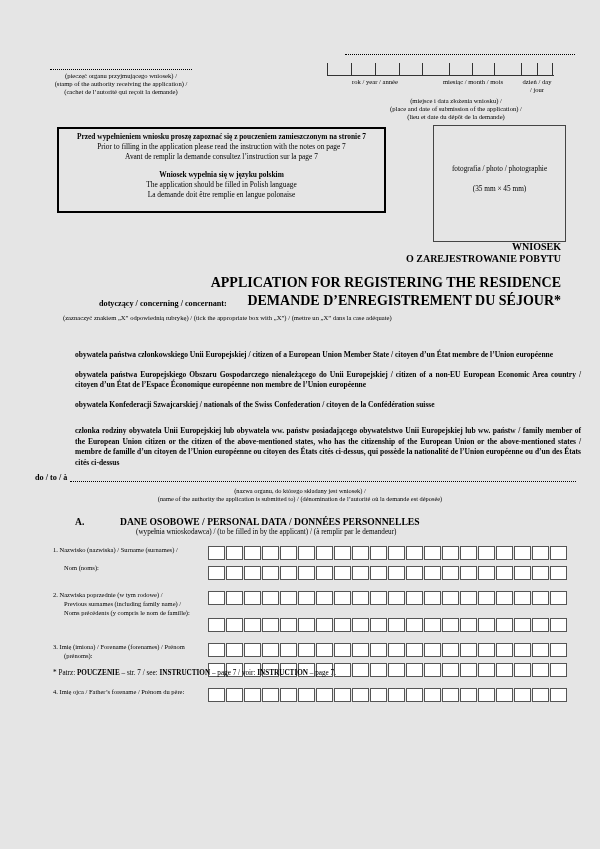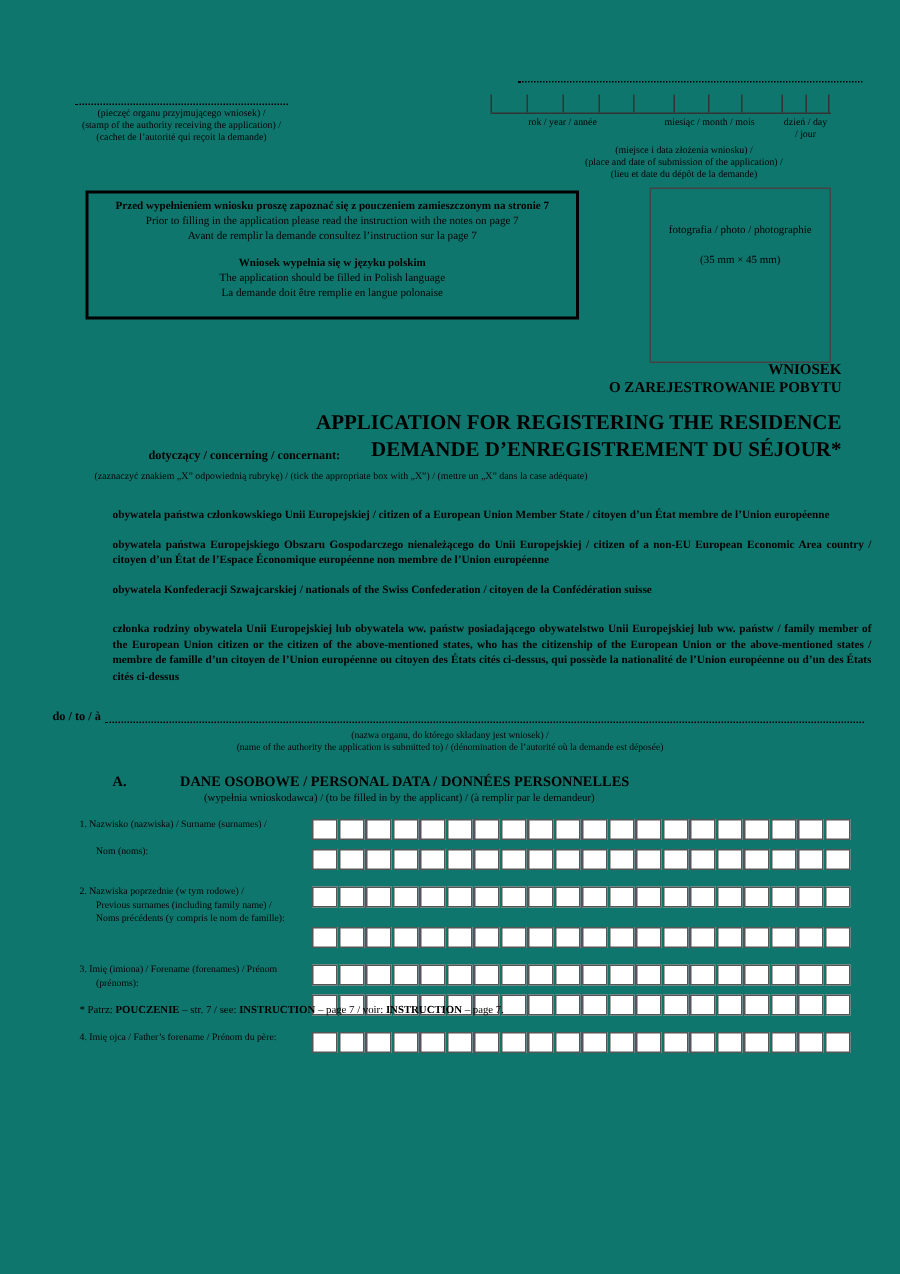--- a/index.html
+++ b/index.html
@@ -1,20 +1,20 @@
 <!DOCTYPE html>
 <html><head>
 <meta charset="utf-8">
 <style>
   html,body{margin:0;padding:0;background:#888;}
   .page{
     position:relative;
     width:600px;height:849px;
     margin:0 auto;
-    background:#0f766e;
+    background:#e5e5e5;
     color:#000;
     font-family:"Liberation Serif","DejaVu Serif",serif;
     overflow:hidden;
   }
   .dotted{border-bottom:1px dotted #000;height:6px;}
   .tiny{font-size:6.6px;line-height:1.25;}
 
   
   .stamp-block{position:absolute;left:50px;top:63px;width:142px;text-align:center;}
   .stamp-block .dotted{margin-bottom:2px;}
@@ -38,32 +38,32 @@
 
   .submission-caption{position:absolute;left:335px;top:97px;width:242px;text-align:center;}
 
   
   .notice-box{position:absolute;left:57px;top:127px;width:329px;height:86px;border:2.5px solid #000;box-sizing:border-box;text-align:center;padding:3px 6px 0 6px;}
   .nb{font-size:7.4px;line-height:1.32;}
   .nb-bold{font-weight:bold;}
   .nb-gap{height:9px;}
 
   
-  .photo-box{position:absolute;left:433px;top:125px;width:121px;height:117px;border:1px solid #444;box-sizing:border-box;text-align:center;font-size:7.3px;padding-top:22px;}
+  .photo-box{position:absolute;left:433px;top:125px;width:133px;height:117px;border:1px solid #444;box-sizing:border-box;text-align:center;font-size:7.3px;padding-top:38px;}
   .photo-box .pb2{margin-top:11px;}
 
   
   .title-block{position:absolute;left:0;top:241px;width:561px;text-align:right;font-weight:bold;}
   .tt-pl{font-size:10px;line-height:1.22;}
   .tt-intl{font-size:14px;line-height:1.25;margin-top:9px;}
 
   
   .concerning-heading{position:absolute;left:63px;top:299px;font-weight:bold;font-size:8.2px;padding-left:36px;}
   .concerning-hint{position:absolute;left:63px;top:314px;font-size:6.6px;}
-  .options{position:absolute;left:75px;top:338px;width:506px;font-family:Liberation Serif, serif;}
+  .options{position:absolute;left:75px;top:350px;width:506px;font-family:Liberation Serif, serif;}
   .option{font-weight:bold;font-size:7.5px;line-height:1.4;text-align:justify;margin-bottom:9px;}
   .option:nth-child(3){margin-bottom:16px;}
 
   
   .addressed{position:absolute;left:35px;top:473px;width:541px;display:flex;align-items:flex-end;}
   .addr-label{font-weight:bold;font-size:8.2px;white-space:nowrap;}
   .addr-dots{flex:1;border-bottom:1px dotted #000;height:8px;margin-left:3px;}
   .addr-caption{position:absolute;left:100px;top:487px;width:400px;text-align:center;font-size:6.4px;line-height:1.3;}
 
   

